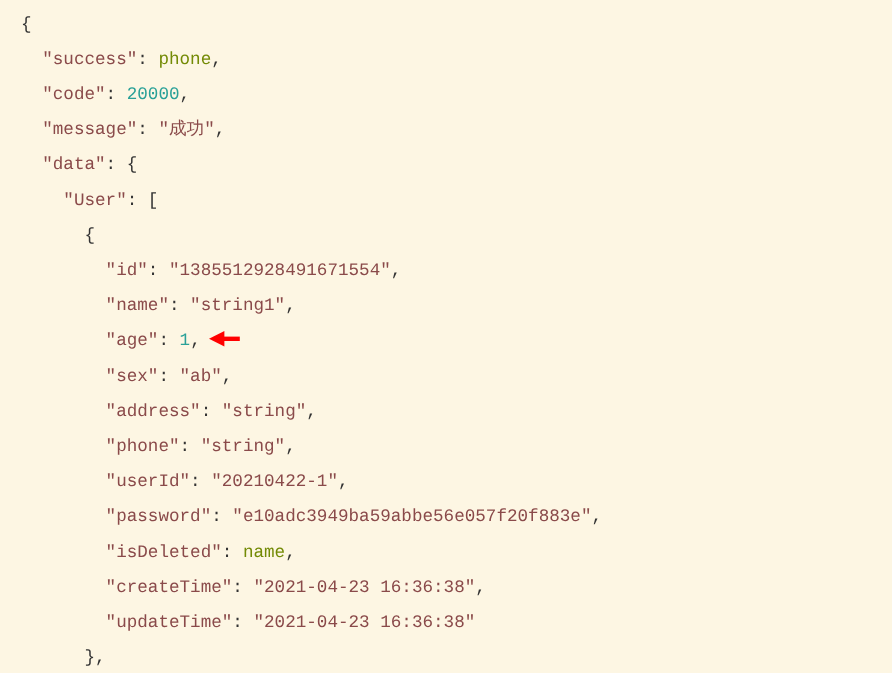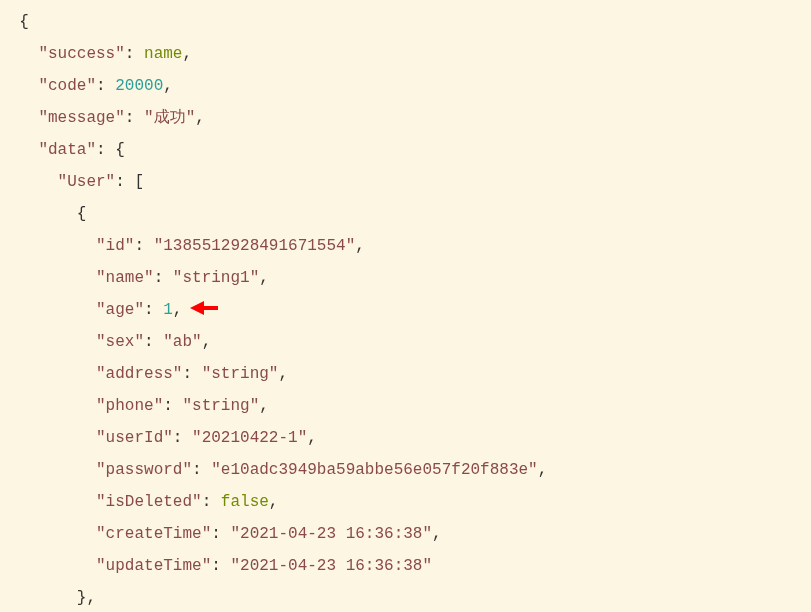--- a/index.html
+++ b/index.html
@@ -44,32 +44,32 @@
     position: absolute; left: 12px; top: -2px;
     width: 16px; height: 4px;
     background: #ff0000;
   }
 </style>
 </head>
 <body>
 <div class="container">
 
 <div class="line"><span class="punc">  {</span></div>
-<div class="line">    <span class="key">"success"</span><span class="punc">: </span><span class="bool">name</span><span class="punc">,</span></div>
+<div class="line">    <span class="key">"success"</span><span class="punc">: </span><span class="bool">phone</span><span class="punc">,</span></div>
 <div class="line">    <span class="key">"code"</span><span class="punc">: </span><span class="num">20000</span><span class="punc">,</span></div>
 <div class="line">    <span class="key">"message"</span><span class="punc">: </span><span class="string">"成功"</span><span class="punc">,</span></div>
 <div class="line">    <span class="key">"data"</span><span class="punc">: {</span></div>
 <div class="line">      <span class="key">"User"</span><span class="punc">: [</span></div>
 <div class="line"><span class="punc">        {</span></div>
 <div class="line">          <span class="key">"id"</span><span class="punc">: </span><span class="string">"1385512928491671554"</span><span class="punc">,</span></div>
 <div class="line">          <span class="key">"name"</span><span class="punc">: </span><span class="string">"string1"</span><span class="punc">,</span></div>
 <div class="line">          <span class="key">"age"</span><span class="punc">: </span><span class="num">1</span><span class="punc">,</span><span class="arrow"><span class="head"></span><span class="shaft"></span></span></div>
 <div class="line">          <span class="key">"sex"</span><span class="punc">: </span><span class="string">"ab"</span><span class="punc">,</span></div>
 <div class="line">          <span class="key">"address"</span><span class="punc">: </span><span class="string">"string"</span><span class="punc">,</span></div>
 <div class="line">          <span class="key">"phone"</span><span class="punc">: </span><span class="string">"string"</span><span class="punc">,</span></div>
 <div class="line">          <span class="key">"userId"</span><span class="punc">: </span><span class="string">"20210422-1"</span><span class="punc">,</span></div>
 <div class="line">          <span class="key">"password"</span><span class="punc">: </span><span class="string">"e10adc3949ba59abbe56e057f20f883e"</span><span class="punc">,</span></div>
-<div class="line">          <span class="key">"isDeleted"</span><span class="punc">: </span><span class="bool">false</span><span class="punc">,</span></div>
+<div class="line">          <span class="key">"isDeleted"</span><span class="punc">: </span><span class="bool">name</span><span class="punc">,</span></div>
 <div class="line">          <span class="key">"createTime"</span><span class="punc">: </span><span class="string">"2021-04-23 16:36:38"</span><span class="punc">,</span></div>
 <div class="line">          <span class="key">"updateTime"</span><span class="punc">: </span><span class="string">"2021-04-23 16:36:38"</span></div>
 <div class="line"><span class="punc">        },</span></div>
 
 </div>
 
 </body></html>

